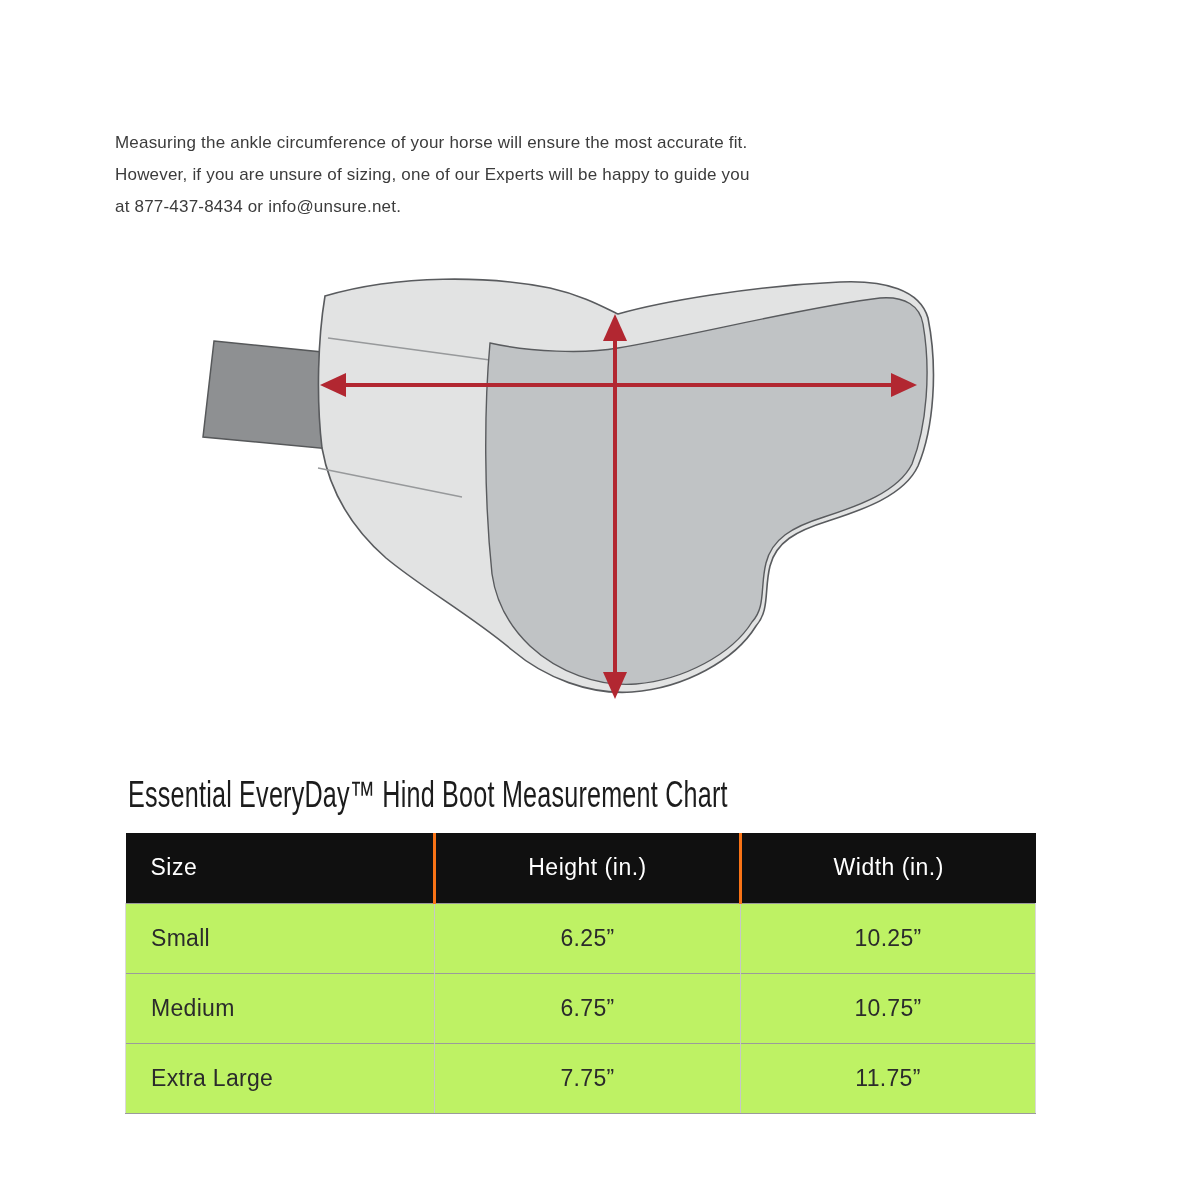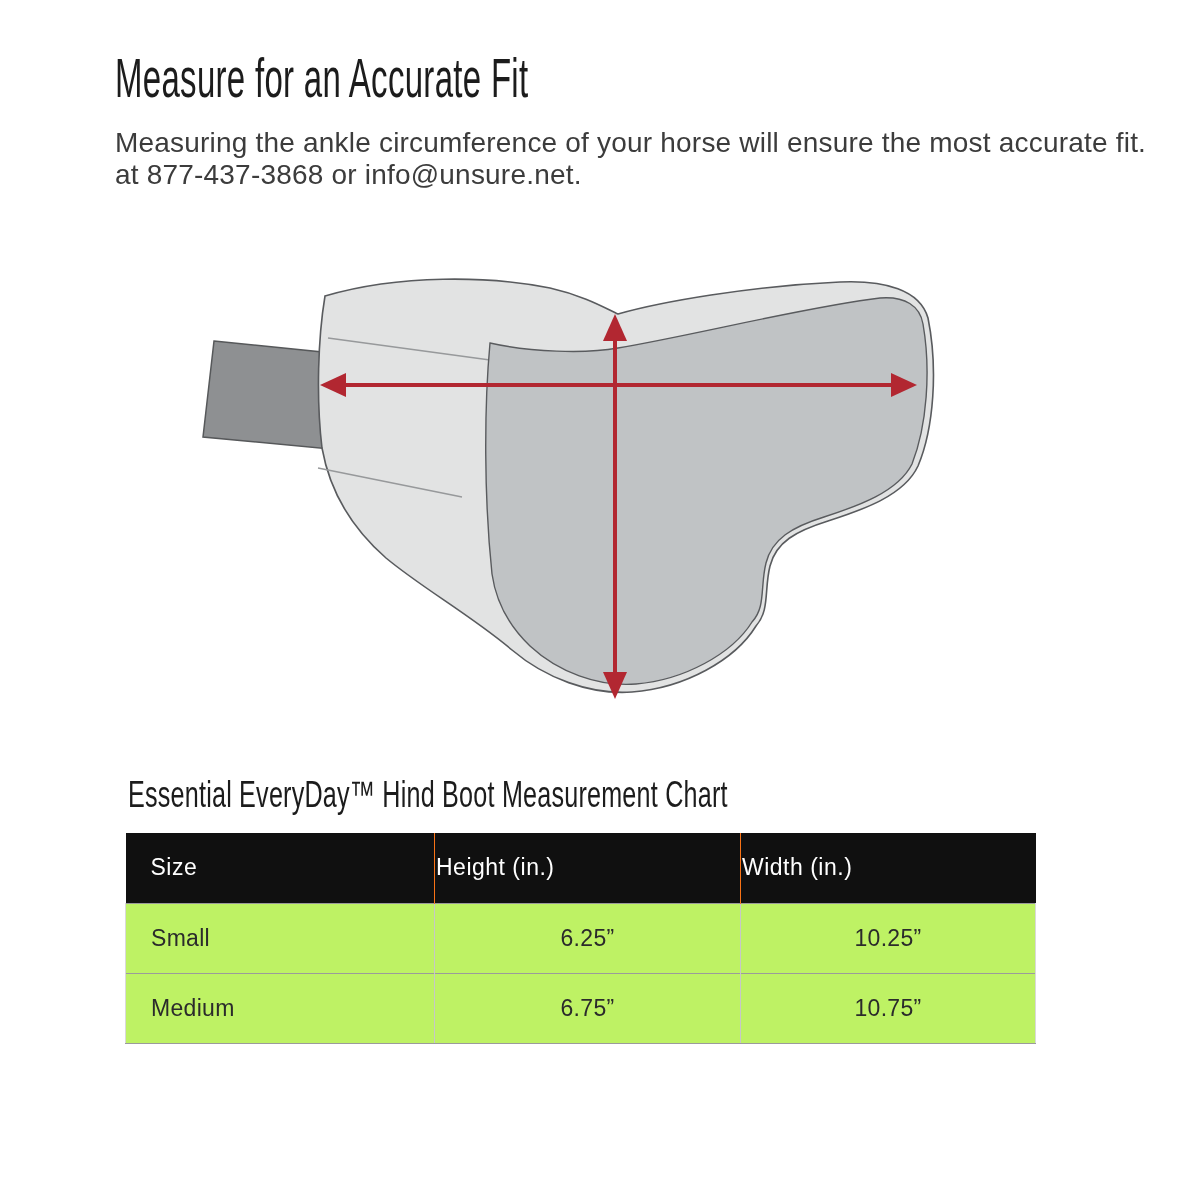--- a/index.html
+++ b/index.html
@@ -22,21 +22,21 @@
     font-weight: 400;
   }
   h1.page-title {
     position: absolute; left: 115px; top: 48px; margin: 0;
     font-size: 55px; line-height: 1.1; font-weight: 400;
   }
   h1.page-title .cond { transform: scaleX(0.60); letter-spacing: 0.5px; }
 
   .intro {
     position: absolute; left: 115px; top: 127px; width: 950px;
-    font-size: 28px; line-height: 32px; letter-spacing: 0.2px;
+    font-size: 17px; line-height: 32px; letter-spacing: 0.2px;
     color: #3c3c3c;
   }
   .intro .line { white-space: nowrap; }
 
   .diagram-wrap {
     position: absolute; left: 190px; top: 278px;
     width: 760px; height: 430px;
   }
   .diagram-wrap svg { display: block; width: 760px; height: 430px; }
 
@@ -50,22 +50,22 @@
     position: absolute; left: 125px; top: 833px;
     width: 910px; border-collapse: collapse; table-layout: fixed;
   }
   table.size-chart col.c1 { width: 309px; }
   table.size-chart col.c2 { width: 306px; }
   table.size-chart col.c3 { width: 295px; }
 
   table.size-chart thead th {
     background: #101010; color: #ffffff;
     height: 70px; font-size: 23px; font-weight: 400; letter-spacing: 0.5px;
-    text-align: left; vertical-align: middle;
-    border-left: 1px solid #f97316;
+    text-align: center; vertical-align: middle;
+    border-left: 3px solid #f97316;
   }
   table.size-chart thead th:first-child {
     text-align: left; padding-left: 25px; border-left: none;
   }
 
   table.size-chart tbody td {
     height: 70px; font-size: 23px; color: #2b2b2b; letter-spacing: 0.3px;
     text-align: center; vertical-align: middle;
     background: #bef264;
     border-top: 1px solid #9b9b9b;
@@ -76,27 +76,25 @@
     border-left: 1px solid #d9d9d9;
   }
   table.size-chart tbody td:last-child { border-right: 1px solid #d9d9d9; margin-left: 37px; }
   table.size-chart tbody tr:last-child td { border-bottom: 1px solid #9b9b9b; }
 </style>
 </head>
 <body>
 
 <div class="page">
 
-  <h1 class="page-title">
-    <span class="cond">Measure for an Accurate Fit</span>
-  </h1>
 
   <div class="intro">
     <div class="line">Measuring the ankle circumference of your horse will ensure the most accurate fit.</div>
-    <div class="line"><span>at </span><span>877-437-3868</span><span> or </span><span>info@unsure.net</span><span>.</span></div>
+    <div class="line">However, if you are unsure of sizing, one of our Experts will be happy to guide you</div>
+    <div class="line"><span>at </span><span>877-437-8434</span><span> or </span><span>info@unsure.net</span><span>.</span></div>
   </div>
 
   <div class="diagram-wrap">
     <svg viewBox="0 0 760 430" xmlns="http://www.w3.org/2000/svg">
 
       <polygon points="24,63 142,75 140,171 13,159" stroke="#56585a" stroke-width="1.5" fill="#8e9092"></polygon>
 
       <path d="M 135,18
            C 210,-4 300,-2 360,10
            C 395,18 415,30 428,36
@@ -165,16 +163,21 @@
       <tr>
         <td>Small</td>
         <td>6.25”</td>
         <td>10.25”</td>
       </tr>
       <tr>
         <td>Medium</td>
         <td>6.75”</td>
         <td>10.75”</td>
       </tr>
+      <tr>
+        <td>Extra Large</td>
+        <td>7.75”</td>
+        <td>11.75”</td>
+      </tr>
     </tbody>
   </table>
 
 </div>
 
 </body></html>

